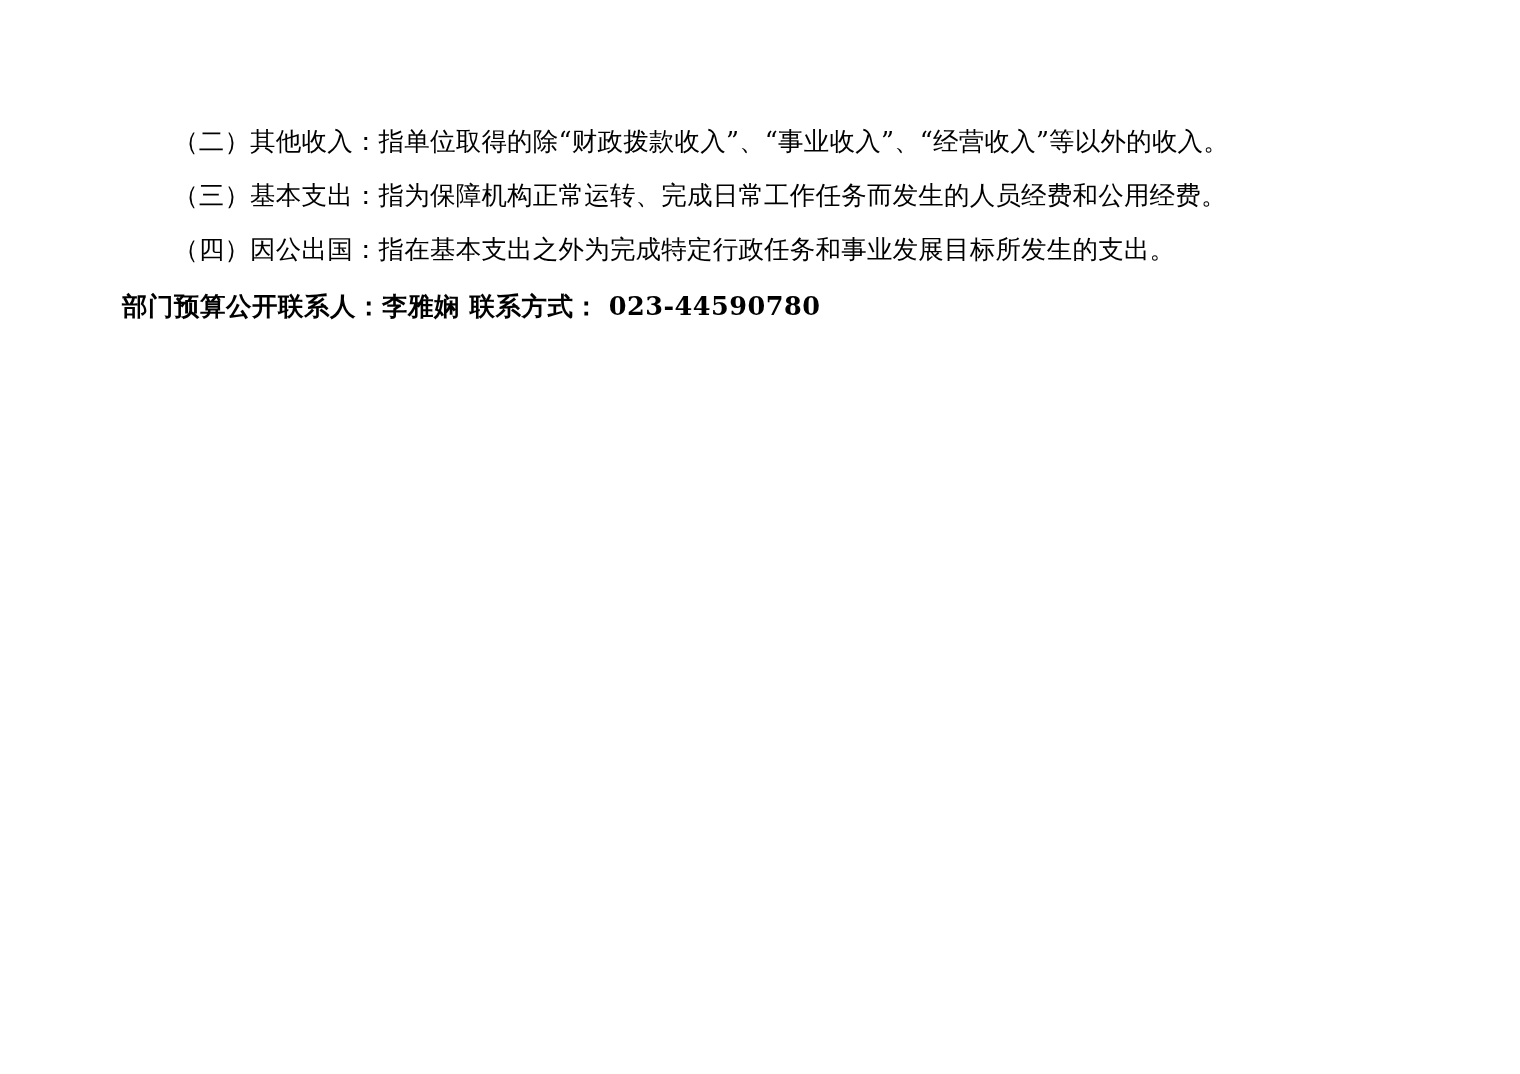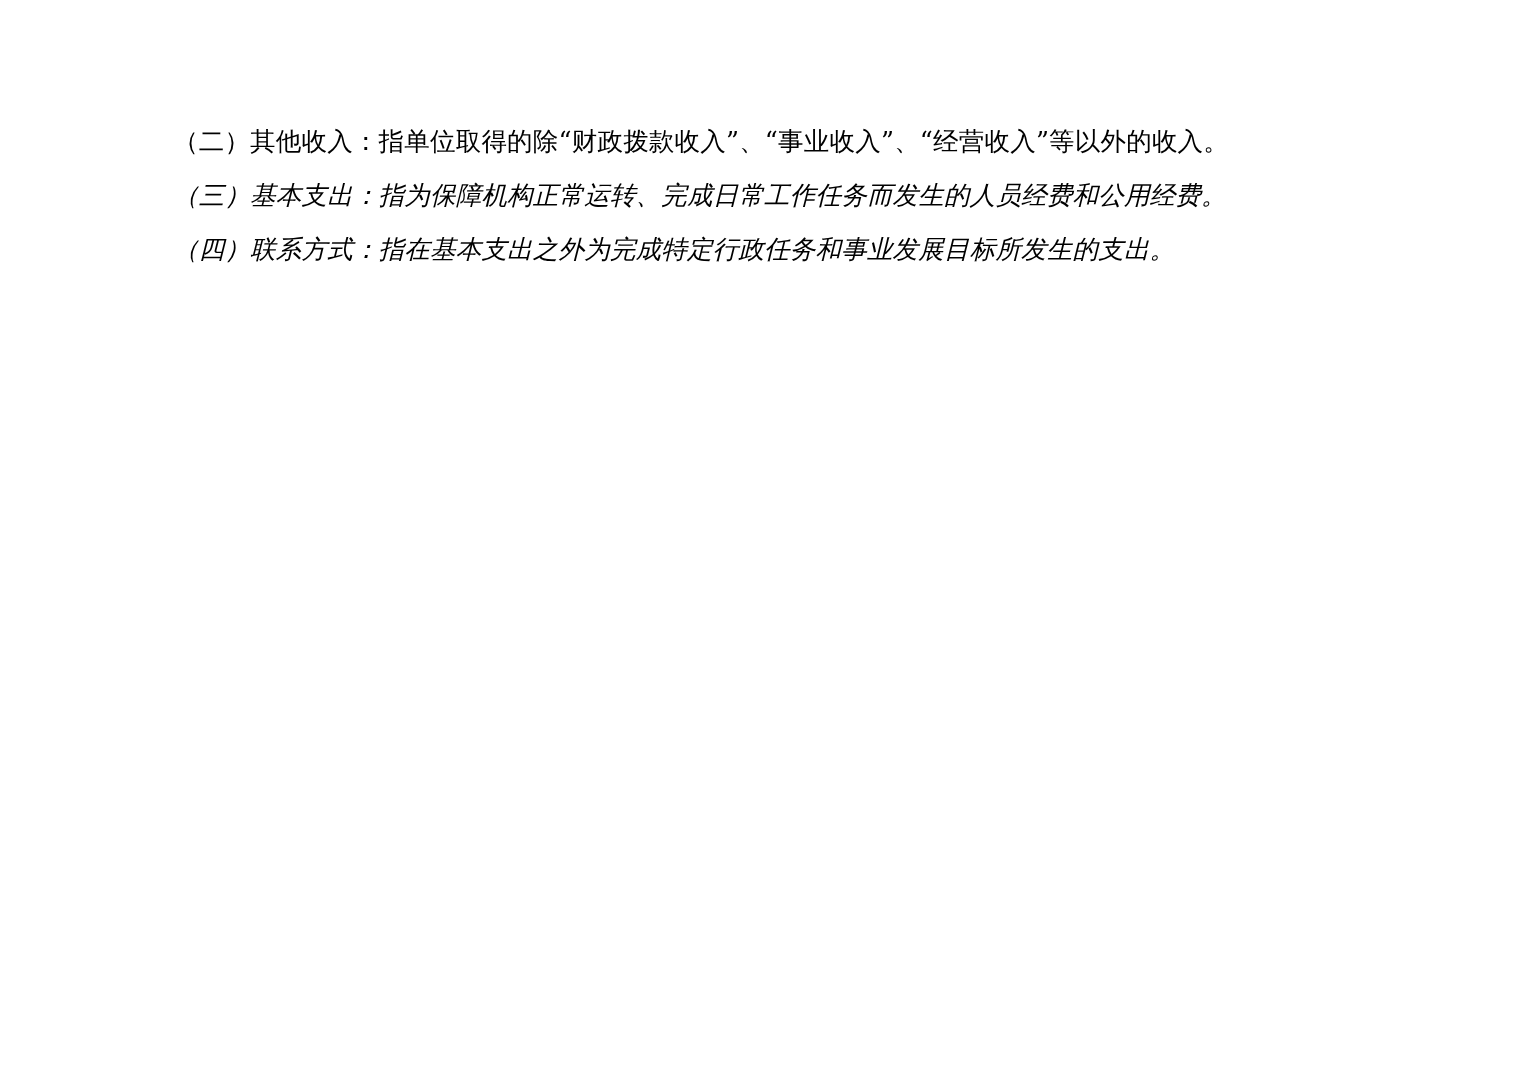--- a/index.html
+++ b/index.html
@@ -31,21 +31,20 @@
     font-size: 25.5px;
     line-height: 46px;
     text-align: justify;
     text-justify: inter-character;
     text-indent: 2em;
     letter-spacing: 0.2px;
     font-weight: 400;
   }
   p.para + p.para {
     margin-top: 8px;
-    font-style: italic;
   }
   p.para.tight {
     margin-top: 6px;
   }
   p.contact {
     margin: 12px 0 0 0;
     font-size: 25.5px;
     line-height: 44px;
     font-weight: bold;
     text-indent: 0;
@@ -55,18 +54,19 @@
 </head>
 <body>
 
 <div class="page">
   <div class="doc-body">
 
     <p class="para">（二）其他收入：指单位取得的除“财政拨款收入”、“事业收入”、“经营收入”等以外的收入。</p>
 
     <p class="para tight">（三）基本支出：指为保障机构正常运转、完成日常工作任务而发生的人员经费和公用经费。</p>
 
-    <p class="para tight">（四）联系方式：指在基本支出之外为完成特定行政任务和事业发展目标所发生的支出。</p>
+    <p class="para tight">（四）因公出国：指在基本支出之外为完成特定行政任务和事业发展目标所发生的支出。</p>
 
 
+    <p class="contact">部门预算公开联系人：李雅娴    联系方式： 023-44590780</p>
 
   </div>
 </div>
 
 </body></html>

